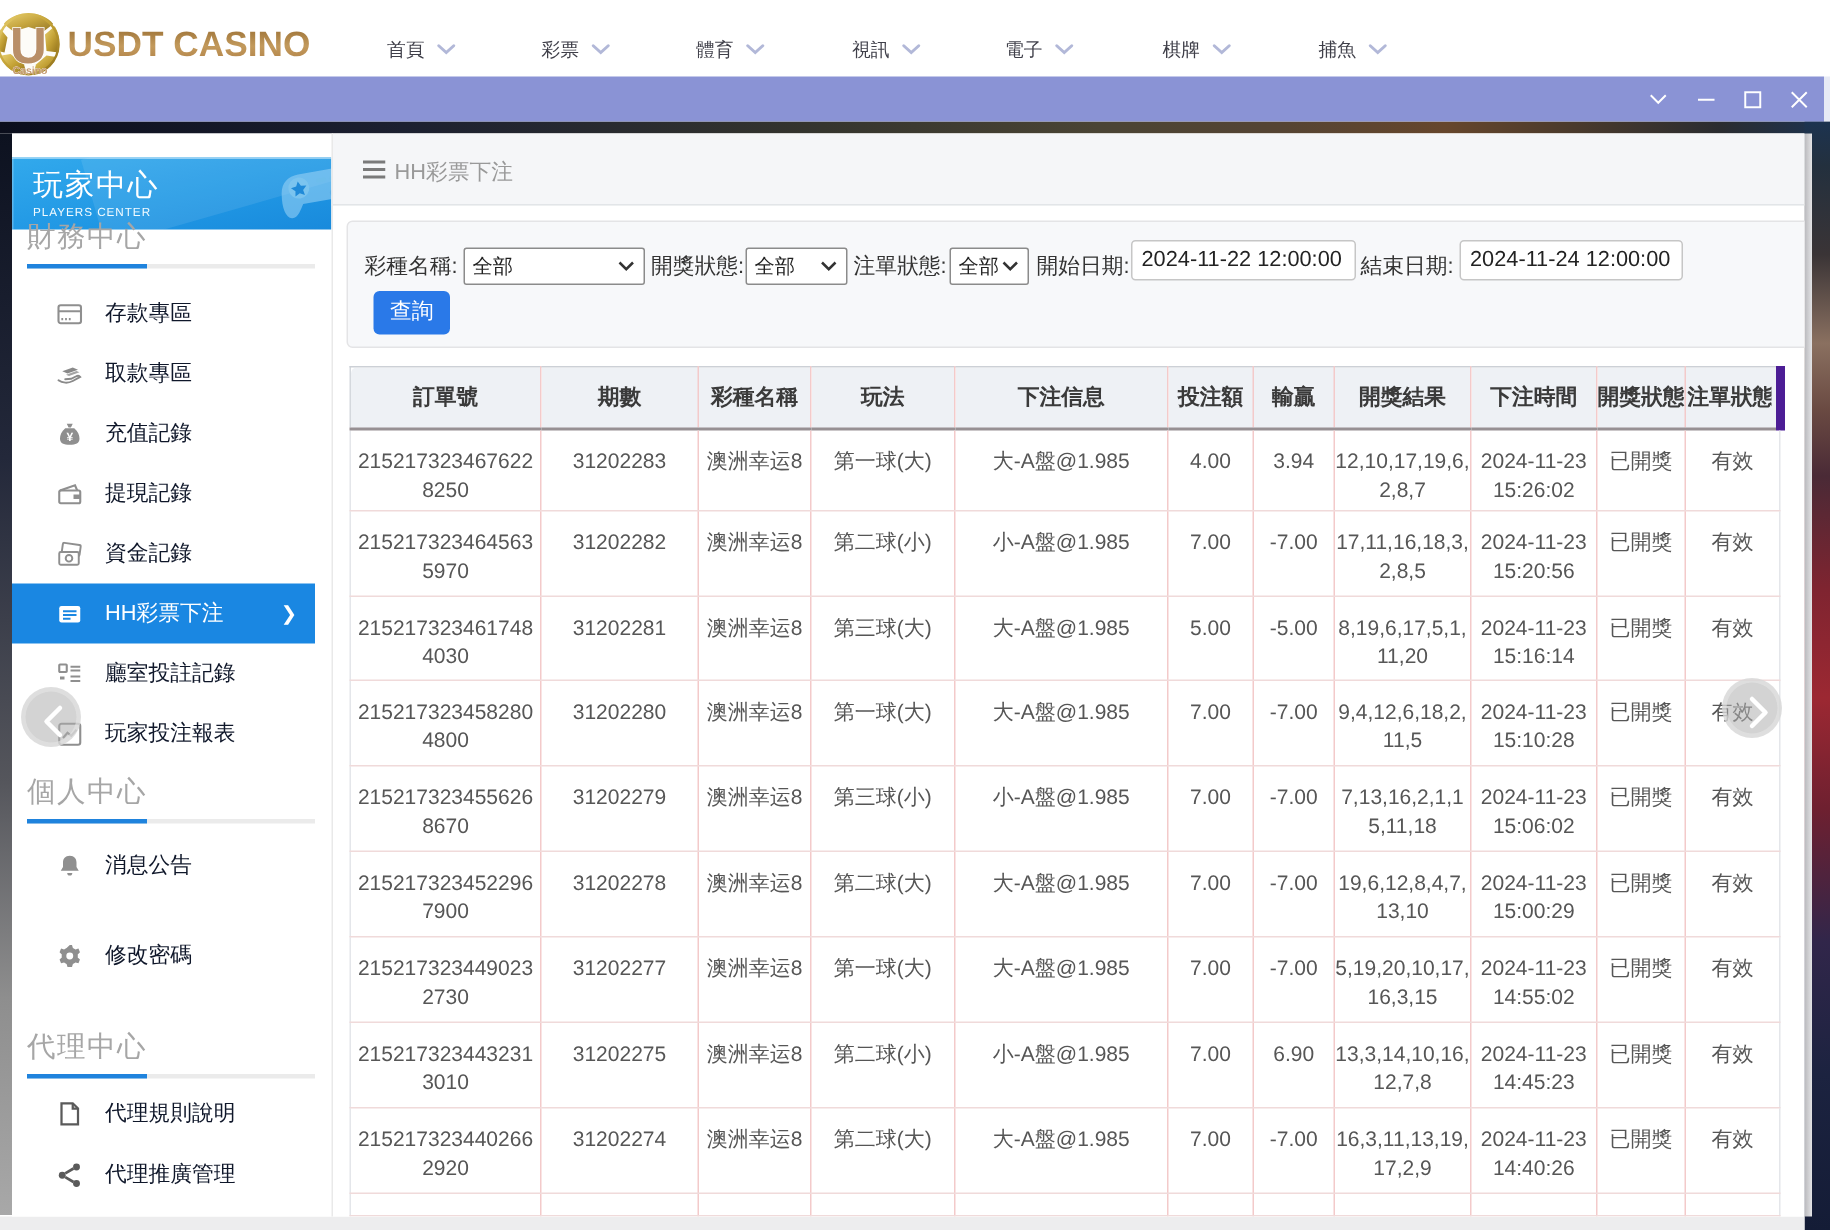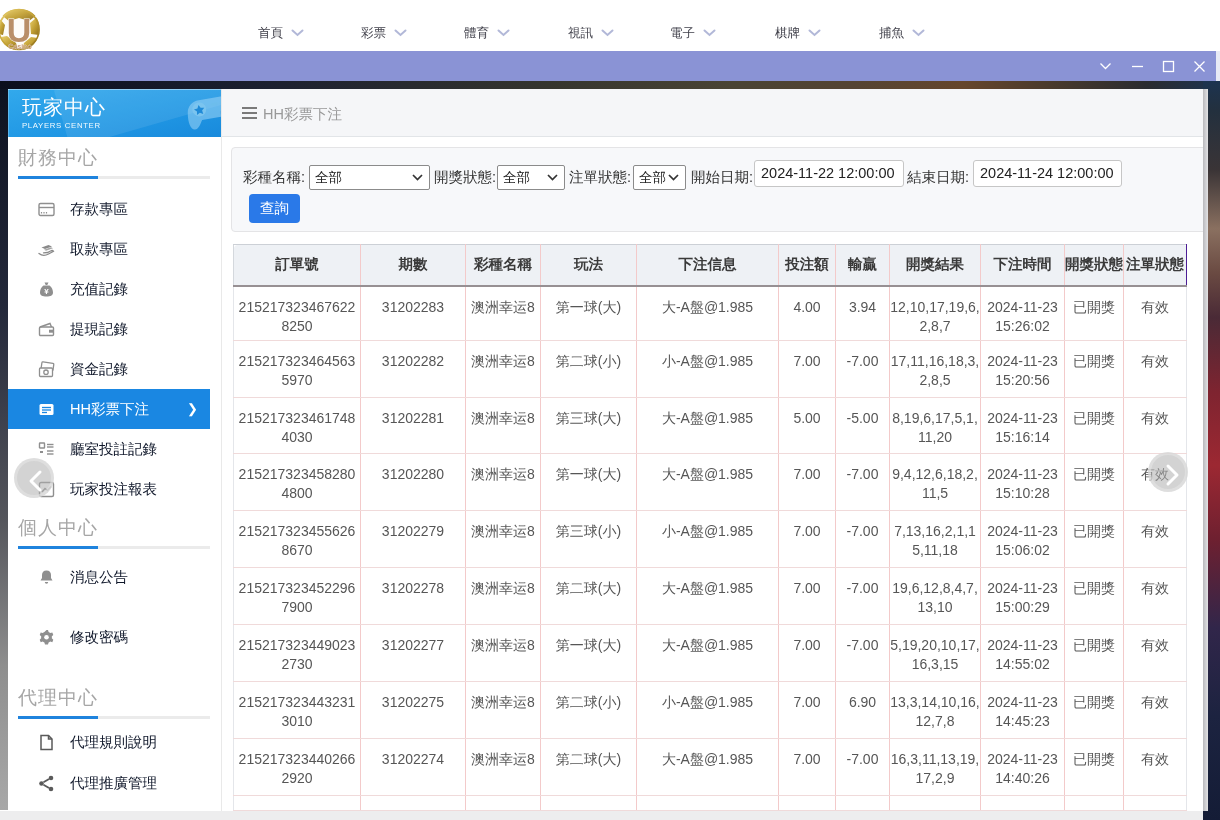--- a/index.html
+++ b/index.html
@@ -14,21 +14,21 @@
 #titlebar svg{position:absolute;top:9px}
 #tbedge{position:absolute;left:1216px;top:51px;width:4px;height:30px;background:#e7eaf5;z-index:5}
 
 #darkstrip{position:absolute;left:0;top:81px;width:1220px;height:8px;background:linear-gradient(90deg,#0b0e1c 0%,#1c2030 22%,#35352e 45%,#4a4434 60%,#554433 70%,#66462c 79%,#4a3a2c 86%,#2a2c30 94%,#1d3350 100%)}
 #leftedge{position:absolute;left:0;top:89px;width:8px;height:721px;background:linear-gradient(180deg,#0d1220 0%,#23283a 30%,#55565c 60%,#8e8e8e 80%,#a8a8a8 100%)}
 #rightphoto{position:absolute;left:1203px;top:81px;width:17px;height:739px;background:linear-gradient(180deg,#1c3350 0%,#23303e 4%,#3a3436 12%,#8a7060 20%,#6a4a42 26%,#4a2a36 32%,#7e2430 42%,#9c2832 52%,#6e2030 62%,#31264a 74%,#1c2340 86%,#141c36 100%)}
 #scrollstrip{position:absolute;left:1203px;top:89px;width:5px;height:722px;background:linear-gradient(90deg,#b9b9bd,#e3e3e5)}
 #bottomstrip{position:absolute;left:0;top:811px;width:1203px;height:9px;background:#ededee}
 
 #sidebar{position:absolute;left:8px;top:89px;width:213px;height:722px;background:#fff;overflow:hidden}
-#phead{position:absolute;left:0;top:0;width:251px;height:48px;background:linear-gradient(168deg,#32a9ec 0%,#2097e4 55%,#1787da 100%);overflow:hidden;box-shadow:inset 0 1px 0 rgba(255,255,255,.45), inset 1px 0 0 rgba(255,255,255,.25)}
+#phead{position:absolute;left:0;top:16px;width:251px;height:48px;background:linear-gradient(168deg,#32a9ec 0%,#2097e4 55%,#1787da 100%);overflow:hidden;box-shadow:inset 0 1px 0 rgba(255,255,255,.45), inset 1px 0 0 rgba(255,255,255,.25)}
 #phead .sheen{position:absolute;left:50px;top:-30px;width:220px;height:60px;background:rgba(255,255,255,.09);transform:rotate(-16deg)}
 #phead .t1{position:absolute;left:14px;top:5px;font-size:20px;color:#fff;letter-spacing:1px}
 #phead .t2{position:absolute;left:14px;top:32px;font-size:7.8px;color:#f2fbff;letter-spacing:0.65px}
 #phead svg{position:absolute}
 .sectitle{position:absolute;left:10px;font-size:19px;color:#a6a6a6;letter-spacing:1px}
 .secline{position:absolute;left:10px;width:192px;height:3px;background:#ebebeb}
 .secline i{position:absolute;left:0;top:0;width:80px;height:3px;background:#1f83dd}
 .mitem{position:absolute;left:0;width:202px;height:40px;color:#0f172a;font-size:14.5px}
 .mitem .ic{position:absolute;left:30px;top:12px;width:17px;height:17px}
 .mitem .tx{position:absolute;left:62px;top:50%;transform:translateY(-50%);white-space:nowrap}
@@ -42,21 +42,21 @@
 #filter{position:absolute;left:10px;top:58px;width:1048px;height:85px;background:#f7f8fa;border:1px solid #e4e4e6;border-radius:4px}
 #filter .lab{position:absolute;top:20px;font-size:14.5px;color:#333;white-space:nowrap}
 .sel{position:absolute;height:25px;background:#fff;border:1px solid #8b8b8b;border-radius:2px;font-size:13.5px;color:#222;line-height:23px;padding-left:5px}
 .sel .sarr{position:absolute;top:8px;right:6px}
 .inp{position:absolute;height:27px;background:#fff;border:1px solid #c6c6c6;border-radius:3px;font-size:14.5px;color:#222;line-height:25px;padding-left:6px}
 #qbtn{position:absolute;left:17px;top:46px;width:51px;height:29px;background:#2a79e8;border-radius:4px;color:#fff;font-size:14.5px;text-align:center;line-height:29px}
 
 #tbl{position:absolute;left:12px;top:155px;width:953px;border-collapse:collapse;table-layout:fixed;font-size:14px}
 #tbl th{height:41px;background:#eef1f5;border:1px solid #f3caca;border-top:1px solid #ccd0d6;border-bottom:2px solid #979093;font-size:14.5px;font-weight:bold;color:#3a3a3a;padding:0;white-space:nowrap;overflow:hidden}
 #tbl th:first-child{border-left:1px solid #d4d8dd;border-top-left-radius:4px}
-#tbl th:last-child{border-right:1px solid #4c1d95;border-top-right-radius:4px}
+#tbl th:last-child{border-right:6px solid #4c1d95;border-top-right-radius:4px}
 #tbl td{height:56.9px;border:1px solid #f3caca;border-top:none;border-bottom:1px solid #f0dada;color:#565656;text-align:center;vertical-align:top;padding:11px 0 0 0;line-height:19px}
 #tbl td:first-child{border-left:1px solid #e4e6ea}
 #tbl td:last-child{border-right:1px solid #e4e6ea}
 #tbl tr.er td{height:15px;padding:0;border-bottom:1px solid #f0dada}
 #tbl tr.r1 td{height:54.7px}
 
 .circ{position:absolute;width:40px;height:40px;border-radius:50%;background:rgba(175,175,175,.55);border:3px solid rgba(230,230,230,.6);z-index:9}
 .circ svg{position:absolute;left:10px;top:8px}
 </style>
 </head>
@@ -74,20 +74,21 @@
     <circle cx="21" cy="21.5" r="20.5" fill="#fdfcf8"></circle>
     <path d="M21 1 C14 1 8 3.5 4.5 8 L11 13 L21 10 L31 13 L37.5 8 C34 3.5 28 1 21 1 Z" fill="url(#gold)" opacity=".95"></path>
     <path d="M41.5 21.5 a20.5 20.5 0 0 0 -3 -12 L32 15 L33 26 L41 27 C41.4 25 41.5 23 41.5 21.5 Z" fill="url(#gold)"></path>
     <path d="M.5 21.5 a20.5 20.5 0 0 1 2 -10 L7 17 L5 27 L1 26 C.6 24 .5 23 .5 21.5 Z" fill="url(#gold)"></path>
     <path d="M4 33 C7 38 13 42 20 42 L18 35 L9 28 L3 29 Z" fill="url(#gold)"></path>
     <path d="M38 33 C35 38 30 41.5 24 42 L26 35 L33 29 L39.5 30 Z" fill="url(#gold)"></path>
     <circle cx="21" cy="21.5" r="20" fill="none" stroke="url(#gold)" stroke-width="1.6"></circle>
     <text x="21" y="34" text-anchor="middle" font-family="Liberation Sans,sans-serif" font-size="34" font-weight="bold" fill="#b98f68" stroke="#fff" stroke-width="1" paint-order="stroke">U</text>
     <text x="22" y="41" text-anchor="middle" font-family="Liberation Sans,sans-serif" font-size="7" font-weight="bold" fill="#c59a70" stroke="#fff" stroke-width="0.3" paint-order="stroke">Casino</text>
   </svg>
+  <div id="logotext">USDT CASINO</div>
   <div class="navitem" style="left:258px">首頁<svg width="13" height="8" viewBox="0 0 13 8">
         <path d="M1.5 1.5 L6.5 6 L11.5 1.5" stroke="#b2b8d8" stroke-width="2" fill="none" stroke-linecap="round"></path>
       </svg></div>
   <div class="navitem" style="left:361px">彩票<svg width="13" height="8" viewBox="0 0 13 8">
         <path d="M1.5 1.5 L6.5 6 L11.5 1.5" stroke="#b2b8d8" stroke-width="2" fill="none" stroke-linecap="round"></path>
       </svg></div>
   <div class="navitem" style="left:464px">體育<svg width="13" height="8" viewBox="0 0 13 8">
         <path d="M1.5 1.5 L6.5 6 L11.5 1.5" stroke="#b2b8d8" stroke-width="2" fill="none" stroke-linecap="round"></path>
       </svg></div>
   <div class="navitem" style="left:568px">視訊<svg width="13" height="8" viewBox="0 0 13 8">

